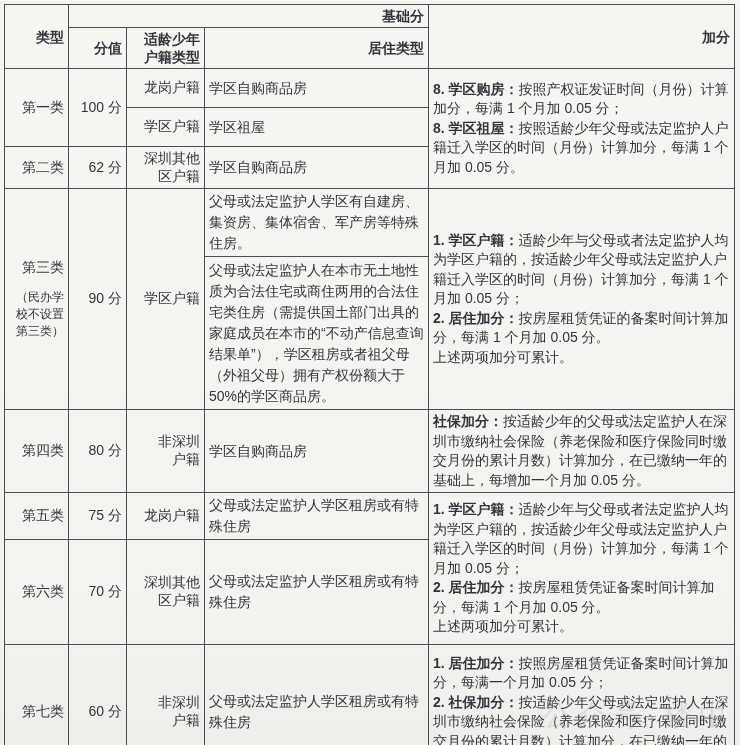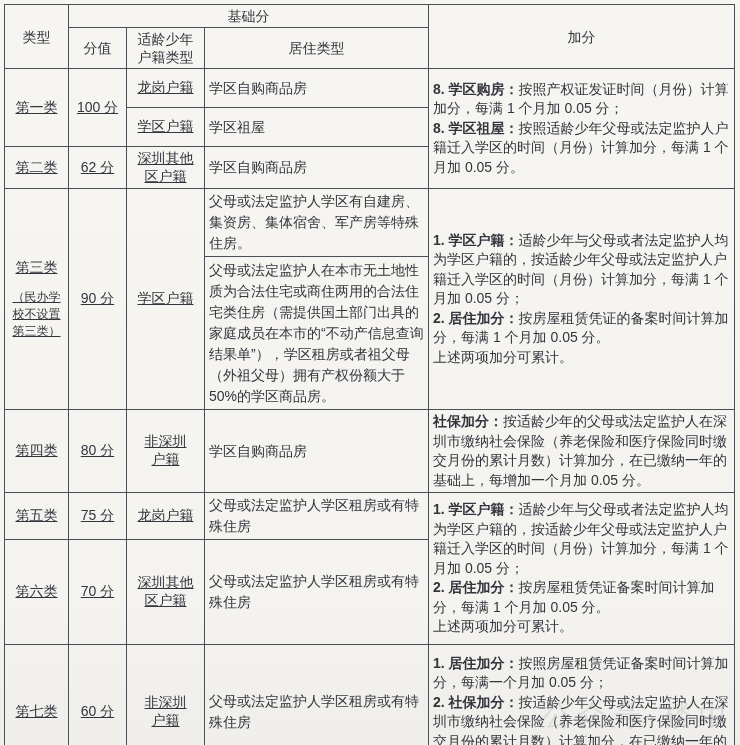--- a/index.html
+++ b/index.html
@@ -26,22 +26,22 @@
   table.score col.c3{width:78px;}
   table.score col.c4{width:224px;}
   table.score col.c5{width:306px;}
   table.score th,table.score td{
     border:1.5px solid #4b4e54;
     font-size:14px;
     vertical-align:middle;
     padding:2px 4px;
     overflow:hidden;
   }
-  th{font-weight:normal;text-align:center;line-height:18px;}
-  td.center{text-align:center;text-decoration:underline;}
+  th{font-weight:bold;text-align:right;line-height:18px;}
+  td.center{text-align:right;}
   .preline{white-space:pre-line;margin-left:24px;}
   td.res{
     text-align:left;
     padding:3px 4px 3px 8px;
     line-height:21px;
   }
   td.bonus{
     text-align:left;
     padding:3px 5px 3px 7px;
     font-size:13.5px;

